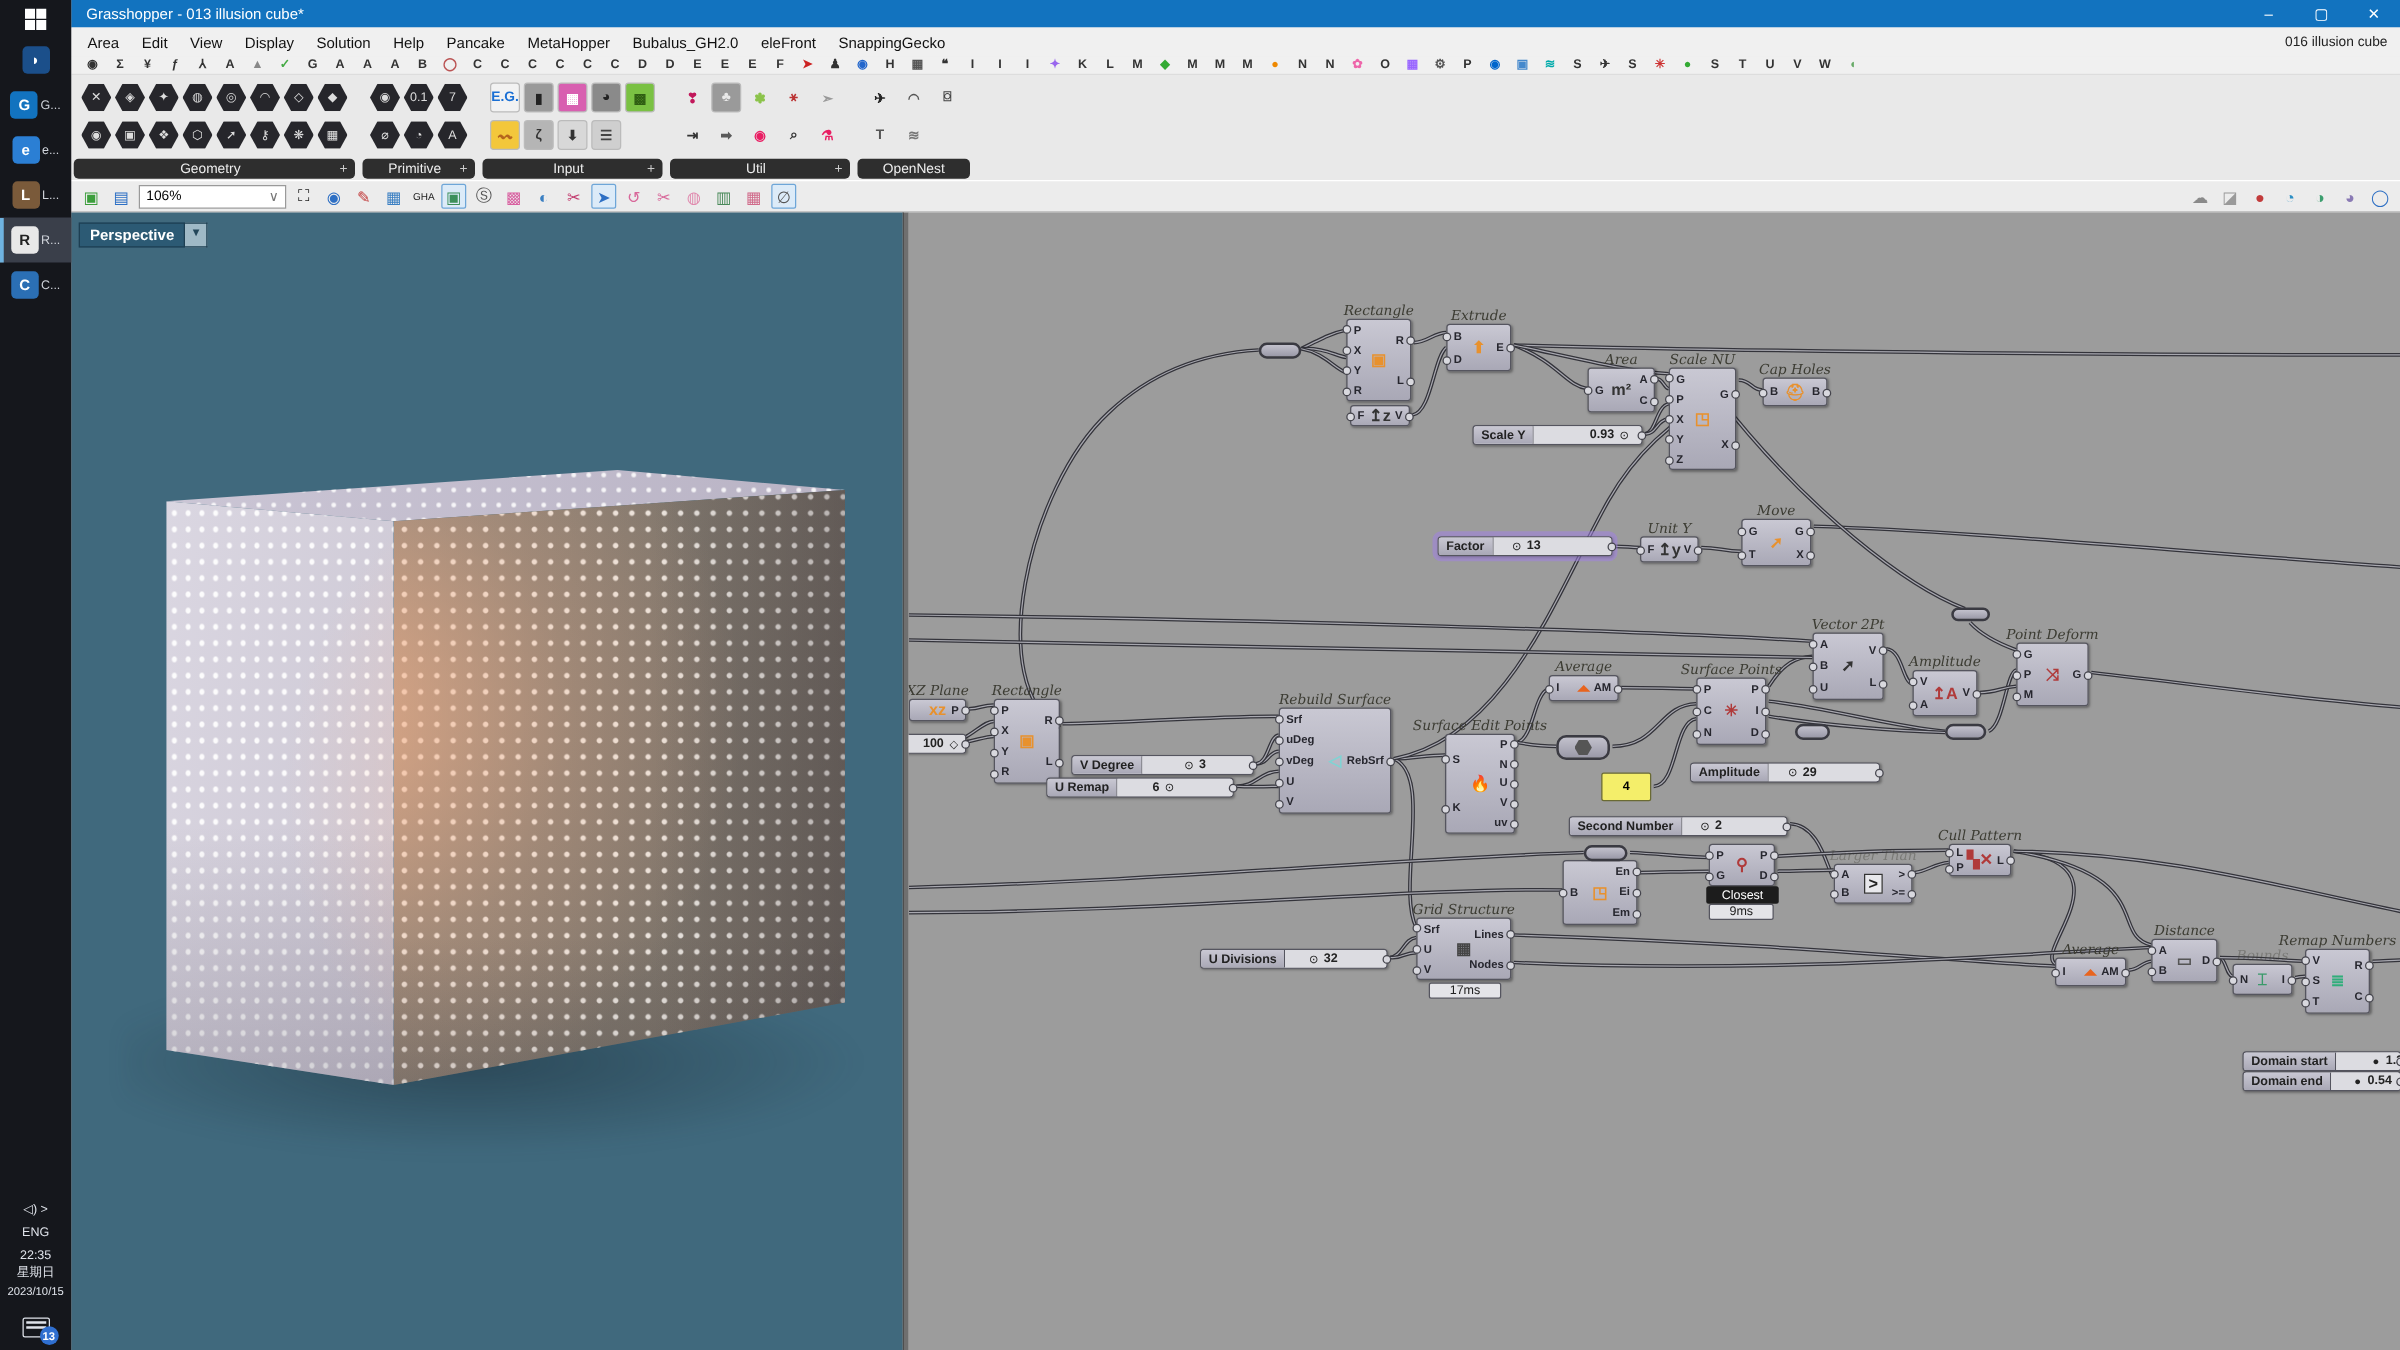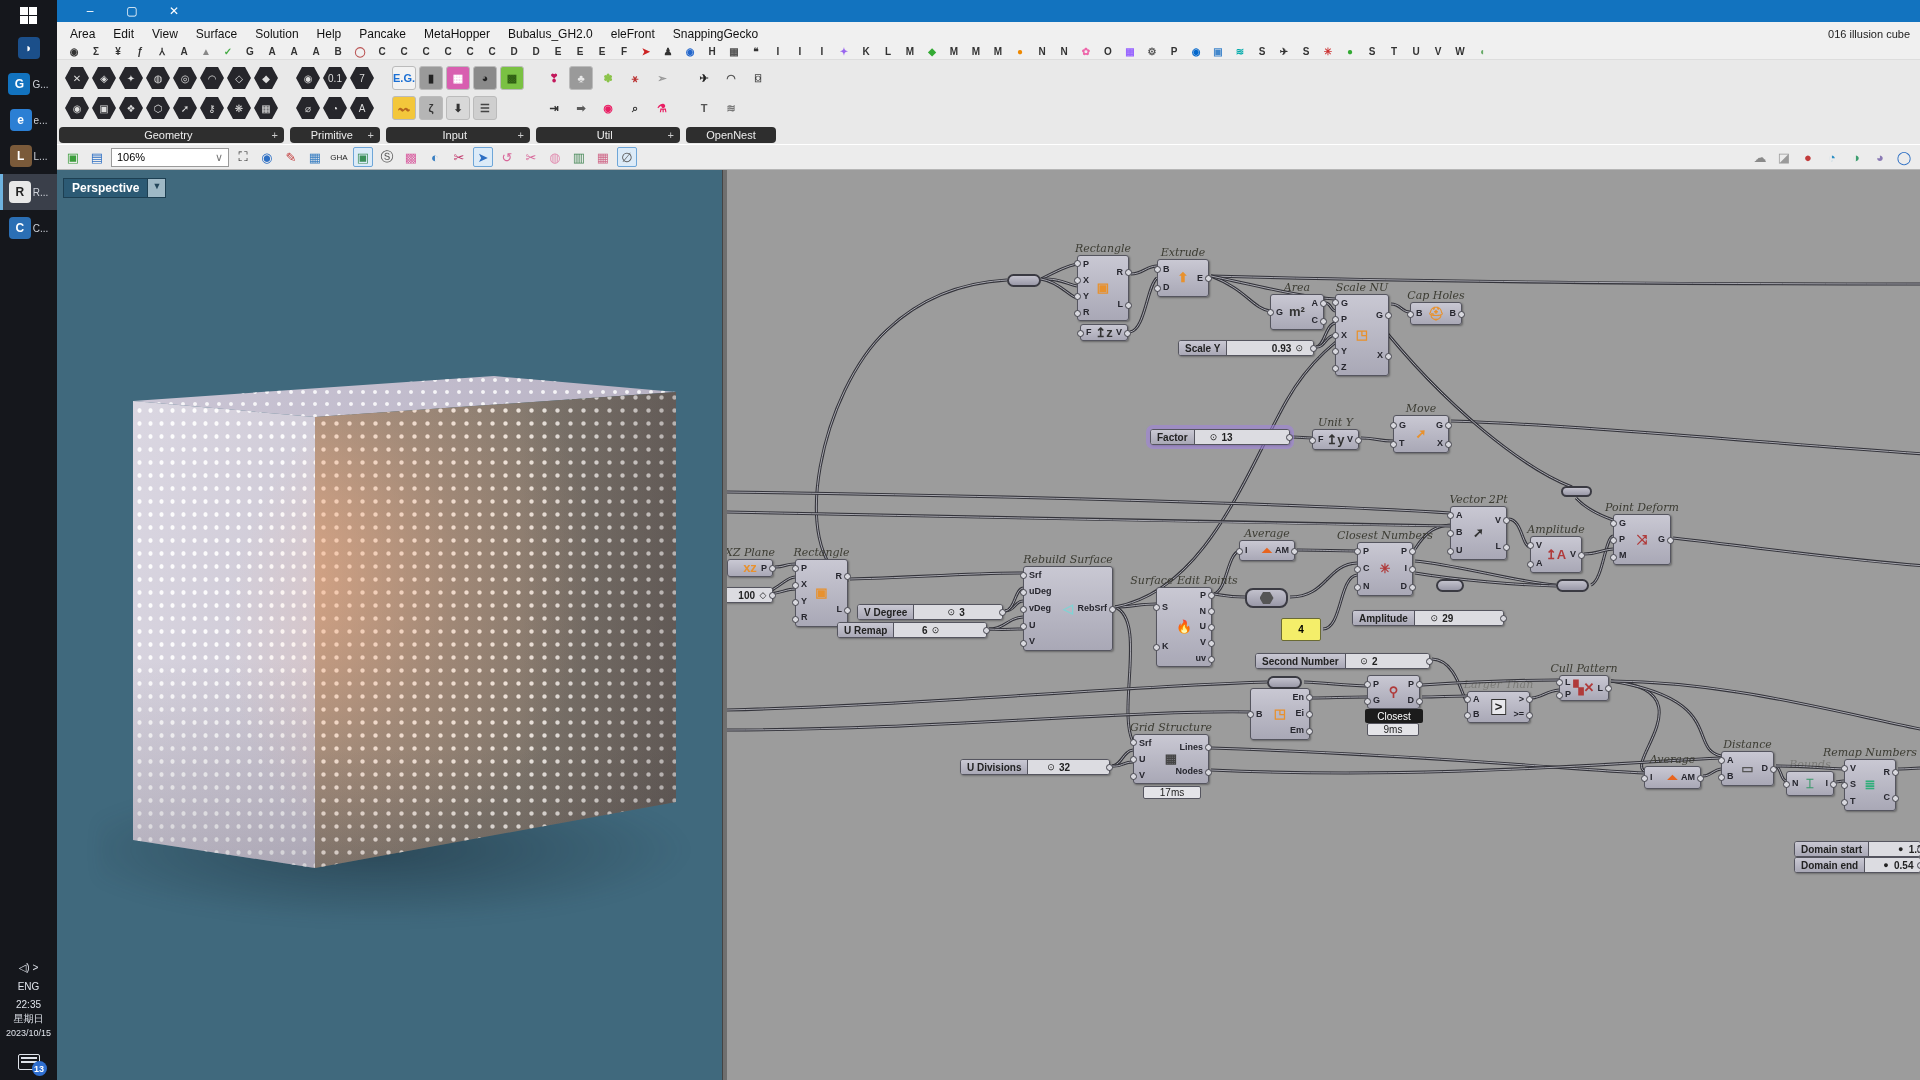--- a/index.html
+++ b/index.html
@@ -134,32 +134,33 @@
     </div>
     <div class="tb-note">
       <i></i>
         <i></i>
       <b class="tb-badge">13</b>
     </div>
   </div>
 
   <div class="window">
     <div class="titlebar">
+      <span class="t-title">Grasshopper - 013 illusion cube*</span>
       <div class="winbtns">
         <div class="winbtn">–</div>
         <div class="winbtn">▢</div>
         <div class="winbtn">✕</div>
       </div>
     </div>
     <div class="menubar">
       <div id="menu-items" style="display:flex">
           <div class="menu-item">Area</div>
           <div class="menu-item">Edit</div>
           <div class="menu-item">View</div>
-          <div class="menu-item">Surface</div>
+          <div class="menu-item">Display</div>
           <div class="menu-item">Solution</div>
           <div class="menu-item">Help</div>
           <div class="menu-item">Pancake</div>
           <div class="menu-item">MetaHopper</div>
           <div class="menu-item">Bubalus_GH2.0</div>
           <div class="menu-item">eleFront</div>
           <div class="menu-item">SnappingGecko</div>
         </div>
       <span class="menu-right">016 illusion cube</span>
     </div>
@@ -712,21 +713,21 @@
               <div class="port">I</div>
             </div>
             <div class="pcol out">
               <div class="port">AM</div>
             </div>
             <div class="nub" style="left: -4px; top: 6.5px;"></div>
             <div class="nub" style="right: -4px; top: 6.5px;"></div>
             <div class="gicon" style="color: rgb(232, 100, 30);">⏶</div>
           </div>
           <div class="gnode" style="left: 630px; top: 372px; width: 56px; height: 54px;">
-            <div class="gtitle">Closest Numbers</div>
+            <div class="gtitle">Surface Points</div>
             <div class="pcol in">
               <div class="port">P</div>
               <div class="port">C</div>
               <div class="port">N</div>
             </div>
             <div class="pcol out">
               <div class="port">P</div>
               <div class="port">I</div>
               <div class="port">D</div>
             </div>

